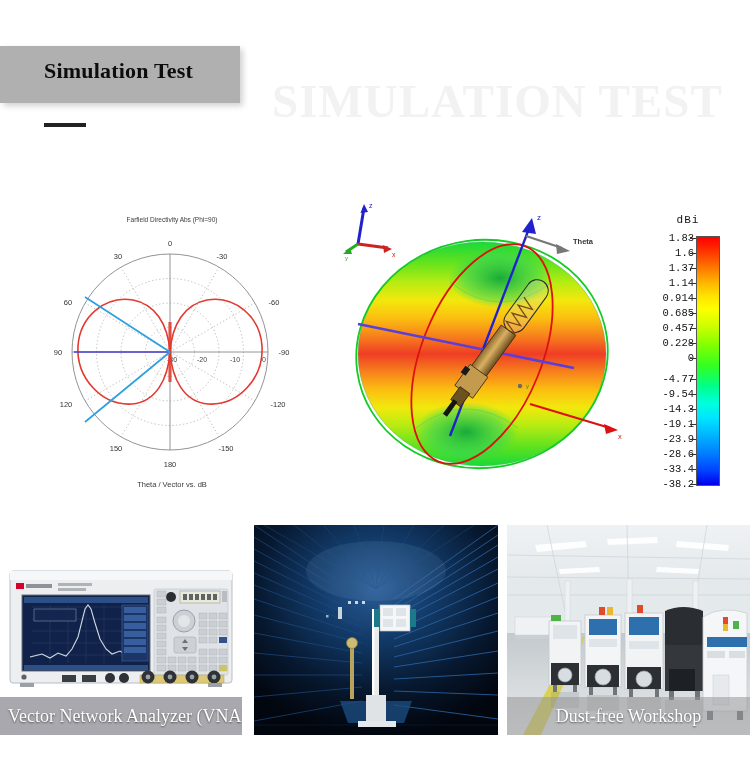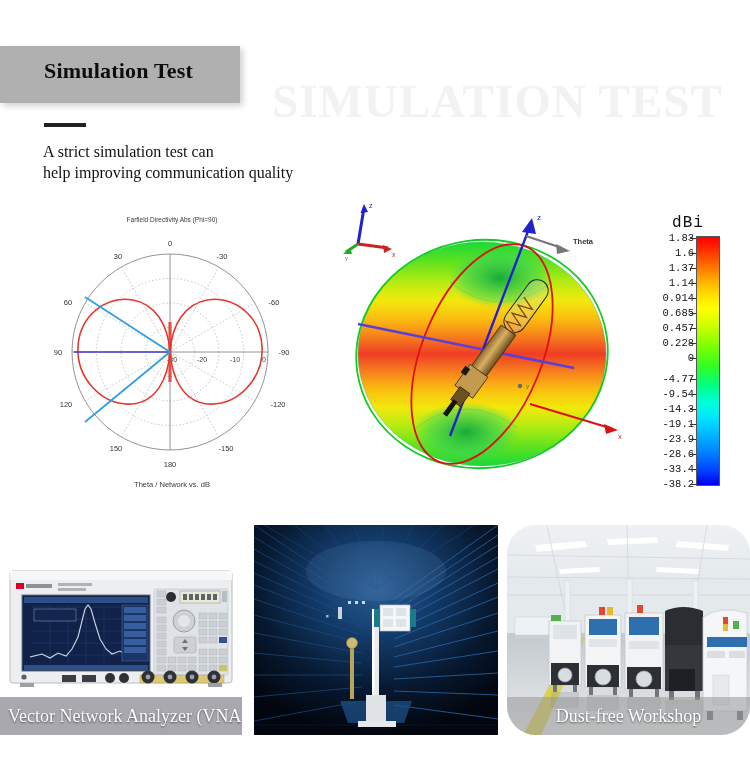--- a/index.html
+++ b/index.html
@@ -53,21 +53,21 @@
   .polar-svg{position:absolute;left:0;top:0;}
 
   
   .ff-wrap{position:absolute;left:330px;top:0px;width:320px;height:310px;}
   .ff-svg{position:absolute;left:0;top:0;}
 
   
   .cbar-wrap{position:absolute;left:640px;top:18px;width:110px;height:290px;}
   .cbar-title{
     position:absolute;left:18px;top:0px;width:60px;text-align:center;
-    font-family:"Liberation Mono", monospace;font-size:16px;color:#111;letter-spacing:1px;
+    font-family:"Liberation Mono", monospace;font-size:11px;color:#111;letter-spacing:1px;
   }
   .cbar-bar{
     position:absolute;left:56px;top:22px;width:22px;height:248px;
     border:1px solid #555;
     background:linear-gradient(to bottom,
       #ff0000 0%, #ff2200 4%, #ff5500 9%, #ff8800 14%, #ffbb00 19%,
       #ffe400 24%, #ffff00 29%, #ccff00 36%, #88ff00 43%,
       #33ff22 52%, #00ff88 60%, #00ffdd 67%, #00e5ff 73%,
       #00b4ff 80%, #0080ff 87%, #0044ff 94%, #0000ee 100%);
   }
@@ -79,21 +79,21 @@
   }
   .cbar-dash{
     position:absolute;left:50px;width:6px;height:1px;background:#333;
   }
 
   
   .strip{position:absolute;left:0;top:525px;width:750px;height:210px;}
   .panel{position:absolute;top:0;height:210px;overflow:hidden;}
   .panel-1{left:0;width:242px;background:#c9c9c9;}
   .panel-2{left:254px;width:244px;background:#04060d;}
-  .panel-3{left:507px;width:243px;background:#e9edf0;border-radius:29px;}
+  .panel-3{left:507px;width:243px;background:#e9edf0;}
 
   .caption{
     position:absolute;left:0;bottom:0;width:100%;height:38px;
     display:flex;align-items:center;
     background:rgba(125,125,125,0.72);
   }
   .caption-1{background:#a8a8ae;justify-content:flex-start;}
   .caption-2{background:rgba(255,255,255,0.0);justify-content:center;}
   .caption-3{background:rgba(150,150,150,0.55);justify-content:center;}
   .caption span{
@@ -110,22 +110,20 @@
 
 <div class="header-zone">
 
   <div class="title-bar"></div>
   <div class="title-bar-text">Simulation Test</div>
 
   <div class="watermark">SIMULATION TEST</div>
 
   <div class="divider"></div>
 
-  <div class="subtitle">A strict simulation test can
-help improving communication quality</div>
 </div>
 
 <div class="figures">
 
   <div class="polar-wrap">
     <div class="polar-title">Farfield Directivity Abs (Phi=90)</div>
 
     <svg class="polar-svg" width="300" height="300" viewBox="0 0 300 300">
       <defs>
         <clipPath id="pclip">
@@ -189,21 +187,21 @@
         <text x="36" y="151">90</text>
         <text x="262" y="151">-90</text>
         <text x="44" y="203">120</text>
         <text x="256" y="203">-120</text>
         <text x="94" y="247">150</text>
         <text x="204" y="247">-150</text>
         <text x="148" y="263">180</text>
       </g>
     </svg>
 
-    <div class="polar-foot">Theta / Network vs. dB</div>
+    <div class="polar-foot">Theta / Vector vs. dB</div>
   </div>
 
   <div class="ff-wrap">
     <svg class="ff-svg" width="320" height="310" viewBox="0 0 320 310">
       <defs>
 
         <linearGradient id="jetband" x1="0" y1="0" x2="0" y2="1">
           <stop offset="0%" stop-color="#19d93a"></stop>
           <stop offset="9%" stop-color="#62e21e"></stop>
           <stop offset="18%" stop-color="#b6ec12"></stop>

